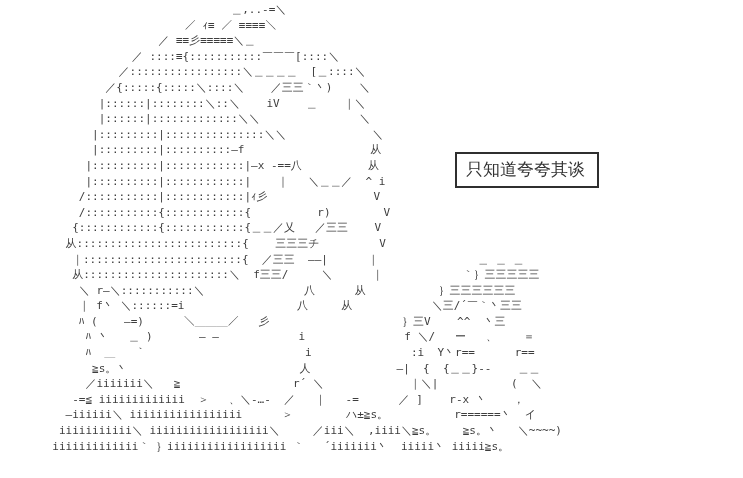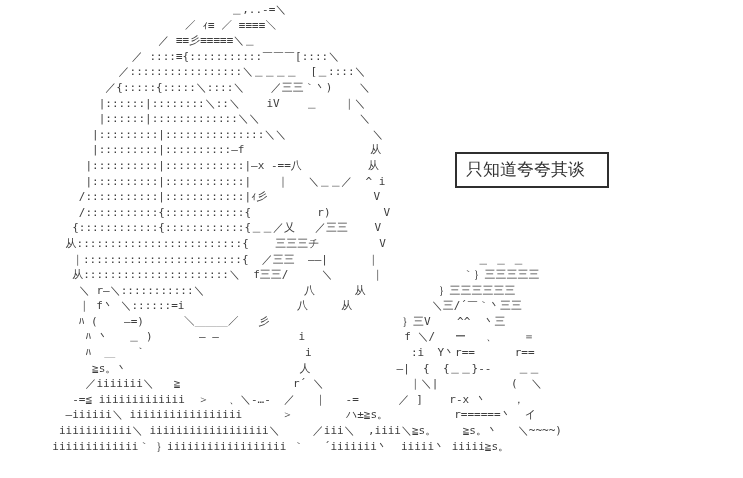--- a/index.html
+++ b/index.html
@@ -25,21 +25,21 @@
     color: #3d3d3d;
     white-space: pre;
     letter-spacing: 0;
   }
   .bubble {
     position: absolute;
     left: 455px;
     top: 152px;
     border: 2px solid #2f2f2f;
     background: #ffffff;
-    padding: 4px 22px 5px 9px;
+    padding: 4px 12px 5px 9px;
     font-family: "DejaVu Sans", "Liberation Sans", sans-serif;
     font-size: 17px;
     color: #333333;
     white-space: nowrap;
   }
 </style>
 </head>
 <body>
 
 <div class="stage" style="background: rgb(255, 255, 255);">

